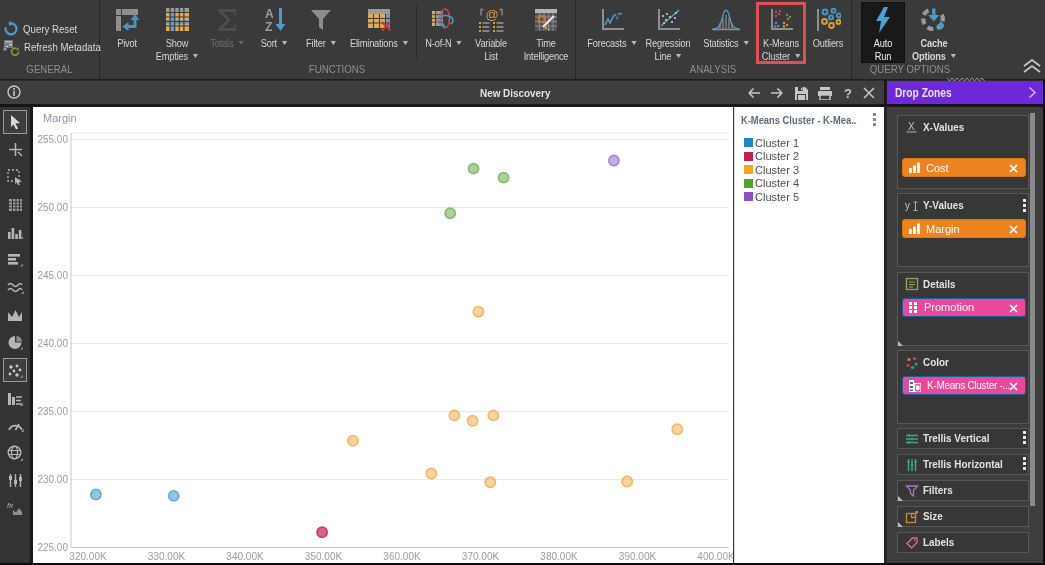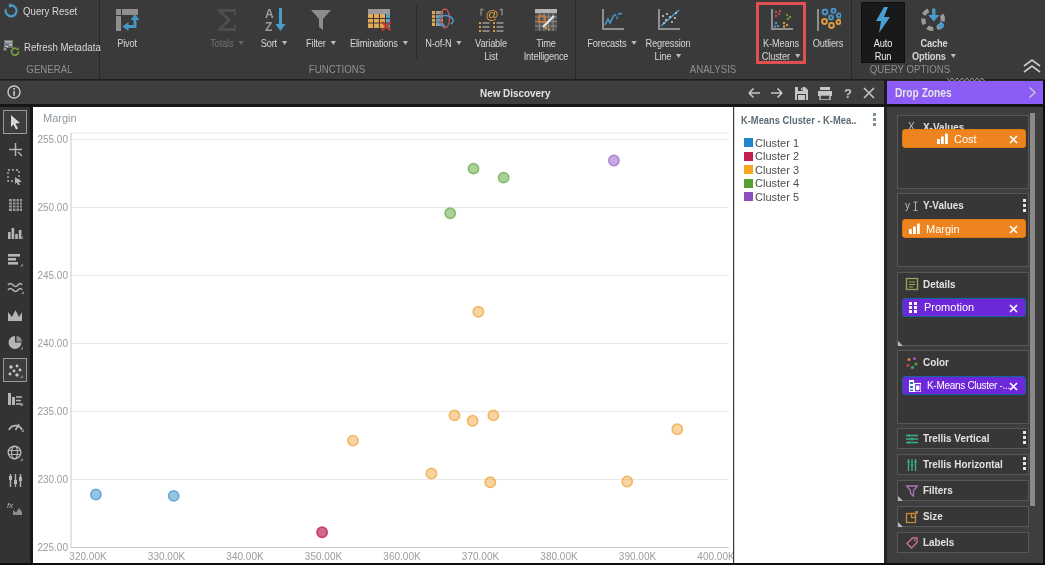--- a/index.html
+++ b/index.html
@@ -17,21 +17,21 @@
 .ritem .cap { line-height:13px; margin-top:2px; white-space:pre-line; transform:scaleX(0.88); transform-origin:center; letter-spacing:-0.2px; }
 .ritem.disabled { color:#717171; }
 .caret { display:inline-block; width:0; height:0; border:3px solid transparent; border-top:4px solid #b9b9b9; margin-left:3px; vertical-align:-1px; }
 .disabled .caret { border-top-color:#666; }
 .smallbtn span { transform:scaleX(0.92); transform-origin:left; }
 .smallbtn { position:absolute; left:3px; color:#dadada; font-size:10.5px; height:18px; display:flex; align-items:center; gap:4px; }
 
 
 #toolbar { position:absolute; left:0; top:81px; width:884px; height:23px; background:#3e3e3e; color:#dcdcdc; font-size:11px; }
 #darkline { position:absolute; left:0; top:104px; width:1045px; height:3px; background:#161616; }
-#dzheader { position:absolute; left:887px; top:81px; width:158px; height:23px; background:#8b5cf6; color:#e4e4e4; font-size:12px; font-weight:bold; }
+#dzheader { position:absolute; left:887px; top:81px; width:158px; height:23px; background:#6d28d9; color:#e4e4e4; font-size:12px; font-weight:bold; }
 #dzsep { position:absolute; left:884px; top:80px; width:3px; height:27px; background:#1b1b1b; }
 #ribtool-line { position:absolute; left:0; top:80px; width:1045px; height:1px; background:#2a2a2a; }
 
 
 #sidebar { position:absolute; left:0; top:107px; width:30px; height:458px; background:#333333; }
 #sidebar-border { position:absolute; left:30px; top:107px; width:3px; height:458px; background:#191919; }
 .sideicon { position:absolute; left:3px; width:24px; height:24px; display:flex; align-items:center; justify-content:center; }
 .sideicon.sel { border:1px solid #9a9a9a; background:#3d3d3d; }
 #chart { position:absolute; left:33px; top:107px; width:700px; height:458px; background:#ffffff; }
 #legend { position:absolute; left:734px; top:107px; width:150px; height:458px; background:#ffffff; border-left:1px solid #d8d8d8; }
@@ -41,42 +41,42 @@
 .lrow { position:absolute; left:9px; height:13px; font-size:11px; color:#4d4d4d; display:flex; align-items:center; }
 .lrow i { width:9px; height:9px; display:inline-block; margin-right:2px; }
 
 
 #panel { position:absolute; left:884px; top:107px; width:161px; height:458px; background:#3e3e3e; border-left:3px solid #242424; }
 .dzbox { position:absolute; left:10px; width:132px; background:#373737; border:1px solid #575757; }
 .dzhead { position:absolute; left:13px; font-size:11px; font-weight:bold; color:#e2e2e2; transform:scaleX(0.9); transform-origin:left; }
 .dzicon { position:absolute; left:18px; width:14px; height:14px; }
 .chip { position:absolute; left:15px; width:124px; height:19px; border-radius:3px; color:#fff; font-size:11px; display:flex; align-items:center; }
 .chip.orange { background:#ee8420; border:1px solid #de790f; }
-.chip.blue { background:#6d28d9; border:1px solid #15639e; }
+.chip.blue { background:#ec4899; border:1px solid #15639e; }
 .chip .x { position:absolute; right:7px; top:5px; width:9px; height:9px; }
 .chip .ic { margin:0 6px 0 6px; }
 .dots3 { position:absolute; display:flex; flex-direction:column; gap:2px; }
 .dots3 i { width:3px; height:3px; background:#e8e8e8; }
 #scrollthumb { position:absolute; left:1030px; top:113px; width:5px; height:393px; background:#8b8b8b; }
 .fold { position:absolute; width:0; height:0; border-left:5px solid #c8c8c8; border-top:5px solid transparent; }
 </style>
 </head>
 <body>
 <div id="app">
   <div id="ribbon">
     <div class="rsep" style="left:99px"></div>
     <div class="rsep" style="left:575px"></div>
     <div class="rsep" style="left:851px"></div>
     <div class="rsep" style="left:416px; top:6px; height:52px;"></div>
     <div class="rlabel" style="left:0;width:99px;">GENERAL</div>
     <div class="rlabel" style="left:99px;width:476px;">FUNCTIONS</div>
     <div class="rlabel" style="left:575px;width:276px;">ANALYSIS</div>
     <div class="rlabel" style="left:851px;width:118px;">QUERY OPTIONS</div>
 
-    <div class="smallbtn" style="top:2px;text-align:right;">
+    <div class="smallbtn" style="top:20px;text-align:right;">
       <svg width="16" height="16" viewBox="0 0 16 16">
           <path d="M2.8 6.2 a5.5 5.5 0 1 0 3 -3.4" fill="none" stroke="#4a9ccc" stroke-width="2.2"></path>
           <path d="M6.5 0 l-0.5 4.8 l4.6 -1.6 Z" fill="#4a9ccc"></path>
         </svg>
       <span>Query Reset</span>
     </div>
     <div class="smallbtn" style="top:38px;">
       <svg width="17" height="17" viewBox="0 0 17 17">
         <rect x="1" y="1" width="9" height="8" fill="#777"></rect>
           <rect x="2" y="2" width="7" height="2" fill="#a9a9a9"></rect>
@@ -94,20 +94,38 @@
     <div class="ritem" style="left:102px;width:50px;">
       <div class="icon">
           <svg width="26" height="26" viewBox="0 0 26 26">
         <rect x="2" y="2" width="5" height="6" fill="#8f8f8f"></rect>
             <rect x="8" y="2" width="16" height="6" fill="#8f8f8f"></rect>
         <rect x="2" y="9" width="5" height="15" fill="#8f8f8f"></rect>
         <path d="M19.5 18 V13 h-3 l4.5 -6 l4.5 6 h-3 v8 h-8 v3 l-6 -4.5 l6 -4.5 v3 Z" fill="#4a94c4"></path>
       </svg>
         </div>
       <div class="cap">Pivot</div>
+    </div>
+    <div class="ritem" style="left:148px;width:58px;">
+      <div class="icon">
+          <svg width="25" height="25" viewBox="0 0 25 25">
+        <rect x="1" y="1" width="23" height="4" fill="#9b9b9b"></rect>
+        <rect x="1" y="6" width="23" height="18" fill="#e2a955"></rect>
+        <g fill="#5f9fc8">
+              <rect x="5.6" y="6" width="4.2" height="18"></rect>
+              <rect x="1" y="13.2" width="23" height="4"></rect>
+            </g>
+        <g stroke="#3a3a3a" stroke-width="1.2">
+          <path d="M1 5.5 h23 M1 10 h23 M1 14.5 h23 M1 19 h23"></path>
+          <path d="M5.1 1 v23 M9.7 1 v23 M14.3 1 v23 M18.9 1 v23"></path>
+        </g>
+      </svg>
+        </div>
+      <div class="cap">Show
+Empties <span class="caret"></span></div>
     </div>
     <div class="ritem disabled" style="left:202px;width:50px;">
       <div class="icon">
           <svg width="24" height="26" viewBox="0 0 24 26">
             <path d="M3 2 h18 v6 h-2 l0 -3 H8 l8 8 l-8 8 h11 l0 -3 h2 v6 H3 v-2 l9 -9 l-9 -9 Z" fill="#4e4e4e"></path>
           </svg>
         </div>
       <div class="cap">Totals <span class="caret"></span></div>
     </div>
     <div class="ritem" style="left:251px;width:46px;">
@@ -222,20 +240,32 @@
               <circle cx="15" cy="10" r="1.1"></circle>
               <circle cx="17" cy="15" r="1.1"></circle>
               <circle cx="20" cy="11" r="1.1"></circle>
               <circle cx="21" cy="6" r="1.1"></circle>
               <circle cx="9" cy="16" r="1.1"></circle>
             </g>
       </svg>
         </div>
       <div class="cap">Regression
 Line <span class="caret"></span></div>
+    </div>
+    <div class="ritem" style="left:694px;width:64px;">
+      <div class="icon">
+          <svg width="30" height="26" viewBox="0 0 30 26">
+        <path d="M2 22 C9 22 10 16 11.5 10 C13 4 13.5 3.5 15 3.5 C16.5 3.5 17 4 18.5 10 C20 16 21 22 28 22" fill="none" stroke="#4a9ccc" stroke-width="1.4"></path>
+        <g stroke="#9b9b9b" stroke-width="1">
+              <path d="M9 22 v-6 M12 22 v-11 M15 22 v-14 M18 22 v-11 M21 22 v-6"></path>
+            </g>
+        <path d="M1 22.5 h28" stroke="#8f8f8f" stroke-width="1.4"></path>
+      </svg>
+        </div>
+      <div class="cap">Statistics <span class="caret"></span></div>
     </div>
     <div class="ritem" style="left:754px;width:54px;">
       <div class="icon">
           <svg width="28" height="26" viewBox="0 0 28 26">
         <path d="M5 2 v20 h21" stroke="#8f8f8f" stroke-width="2" fill="none"></path>
         <g fill="#c0504d">
               <circle cx="9" cy="5" r="1.2"></circle>
               <circle cx="12" cy="7" r="1.2"></circle>
               <circle cx="9" cy="9" r="1.2"></circle>
               <circle cx="13" cy="4" r="1.2"></circle>
@@ -551,21 +581,21 @@
     <div class="lrow" style="top:69.5px;"><i style="background:#55a02f"></i>Cluster 4</div>
     <div class="lrow" style="top:83px;"><i style="background:#8c4fc0"></i>Cluster 5</div>
   </div>
   <div id="panel">
     <div class="dzbox" style="top:7.5px;height:74px;"></div>
     <svg class="dzicon" style="top:13px;" viewBox="0 0 14 14">
         <text x="3" y="10" font-size="10" fill="#c4c4c4" font-family="Liberation Sans">X</text>
         <path d="M1.5 12 h10" stroke="#b0b0b0" stroke-width="1"></path>
       </svg>
     <div class="dzhead" style="top:13.5px;left:36px;">X-Values</div>
-    <div class="chip orange" style="top:22px;padding-left:28px;">
+    <div class="chip orange" style="top:51px;">
       <svg class="ic" width="11" height="11" viewBox="0 0 11 11">
           <g fill="#fff">
             <rect x="0" y="6" width="2.8" height="5"></rect>
             <rect x="4" y="3.5" width="2.8" height="7.5"></rect>
             <rect x="8" y="0.5" width="2.8" height="10.5"></rect>
           </g>
         </svg>
       Cost<svg class="x" viewBox="0 0 9 9">
           <path d="M1 1 L8 8 M8 1 L1 8" stroke="#fff" stroke-width="1.7"></path>
         </svg>

